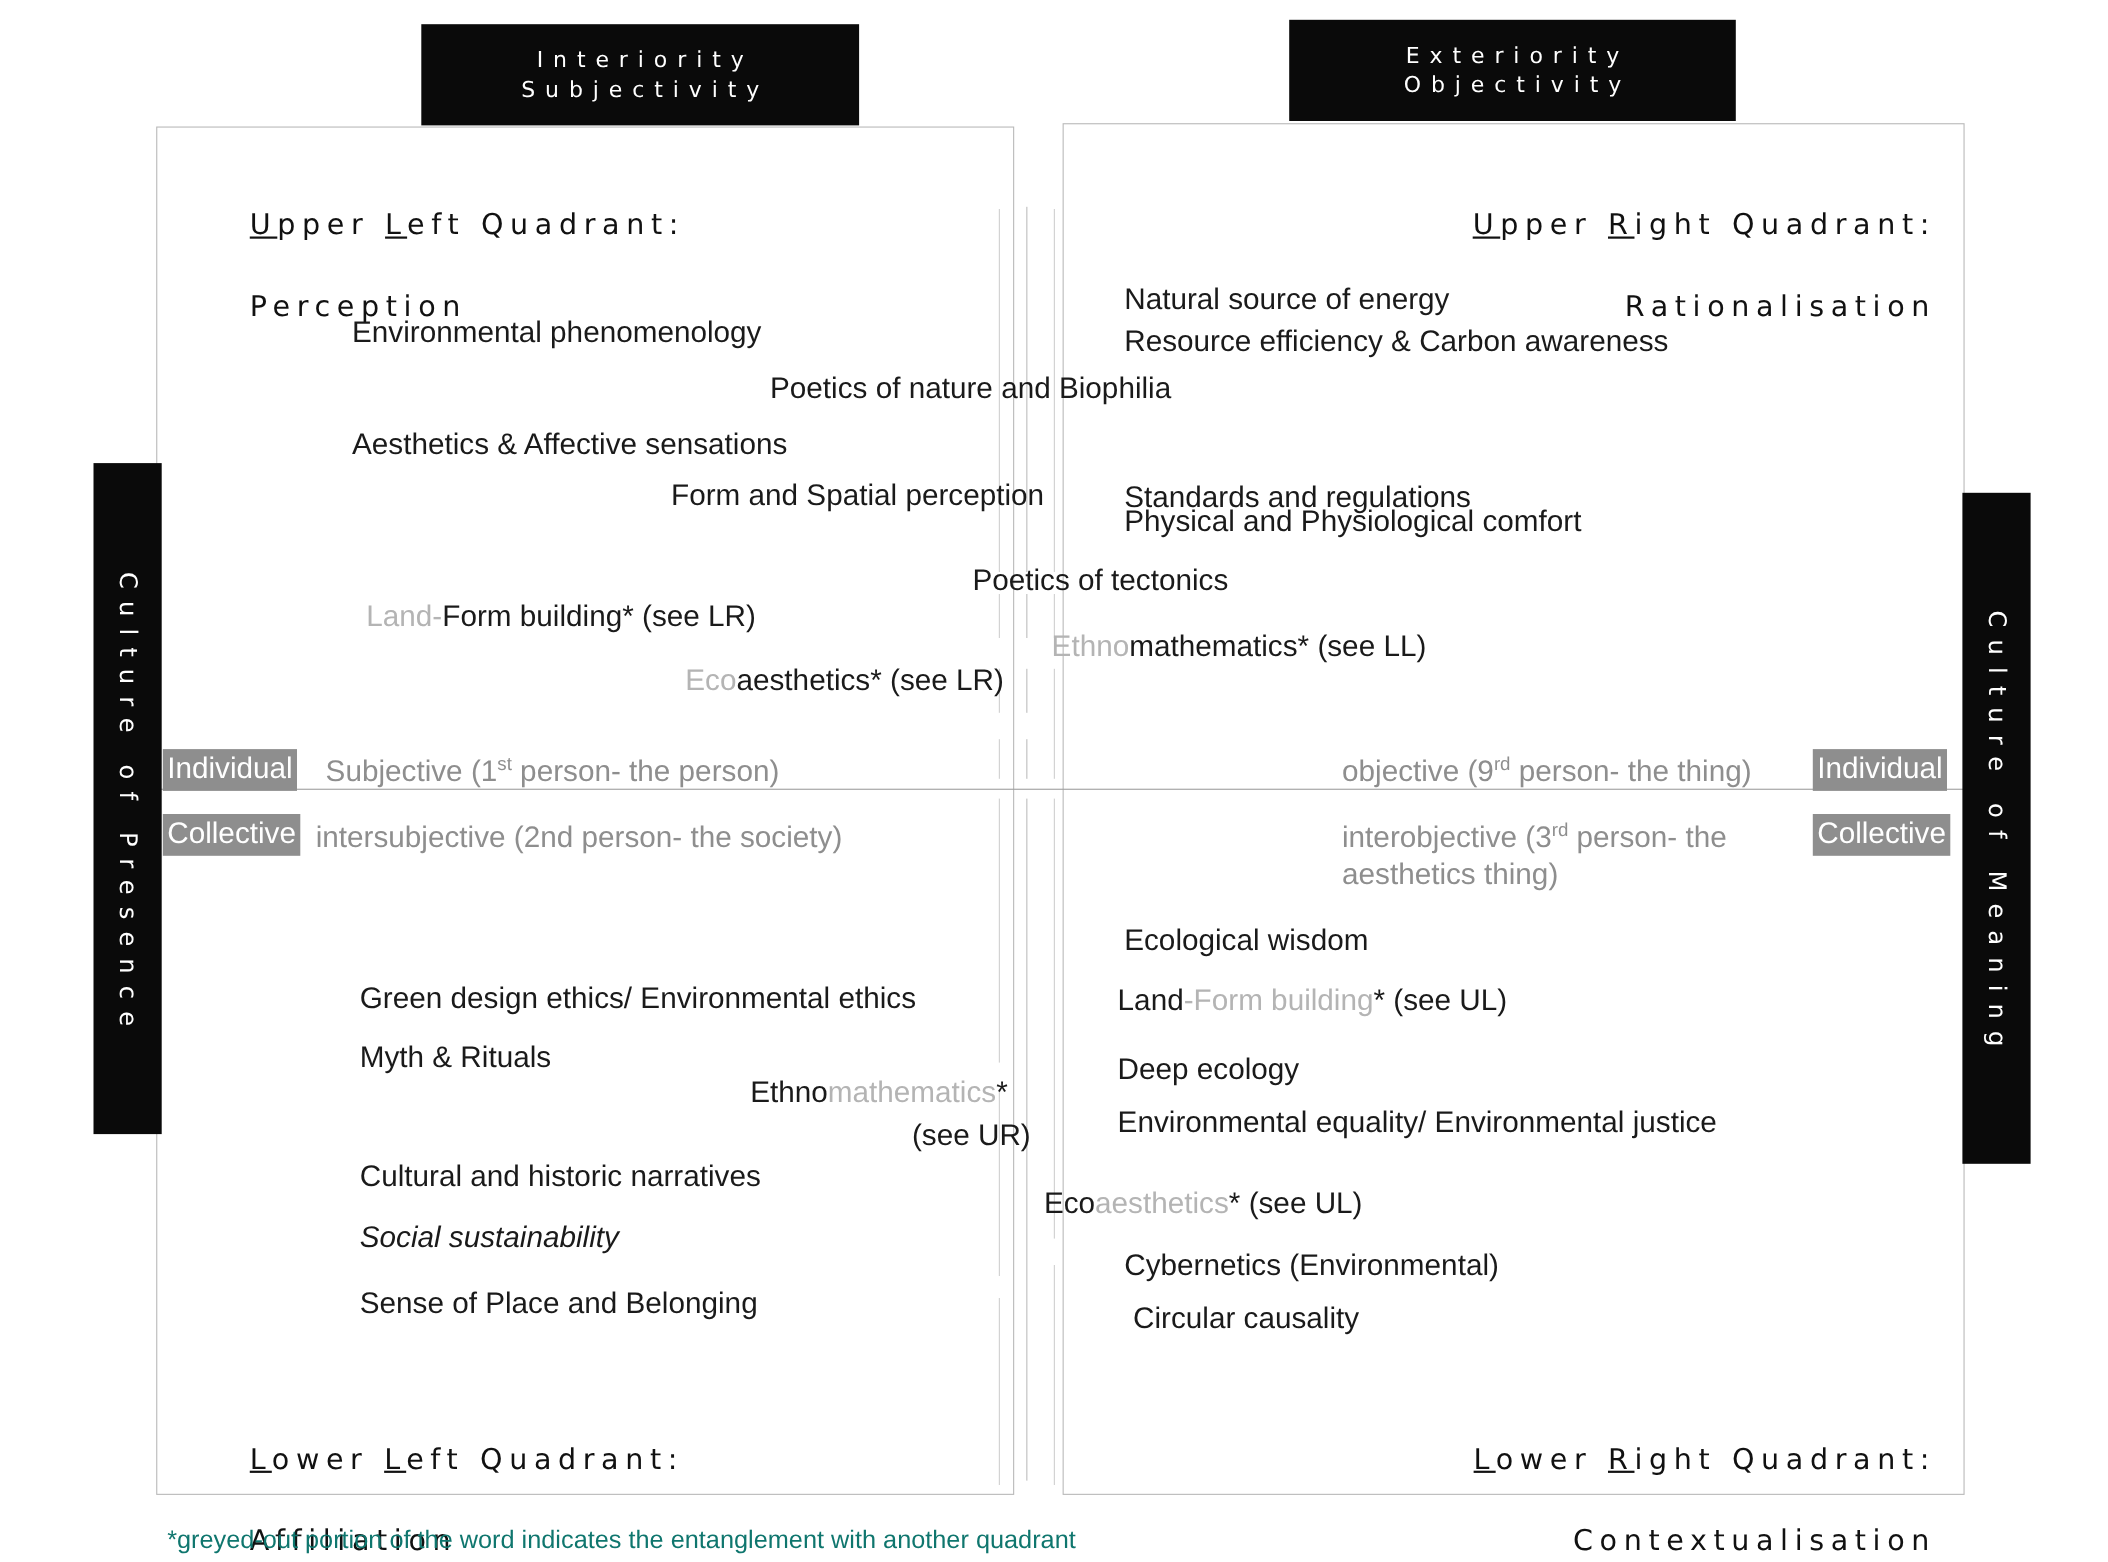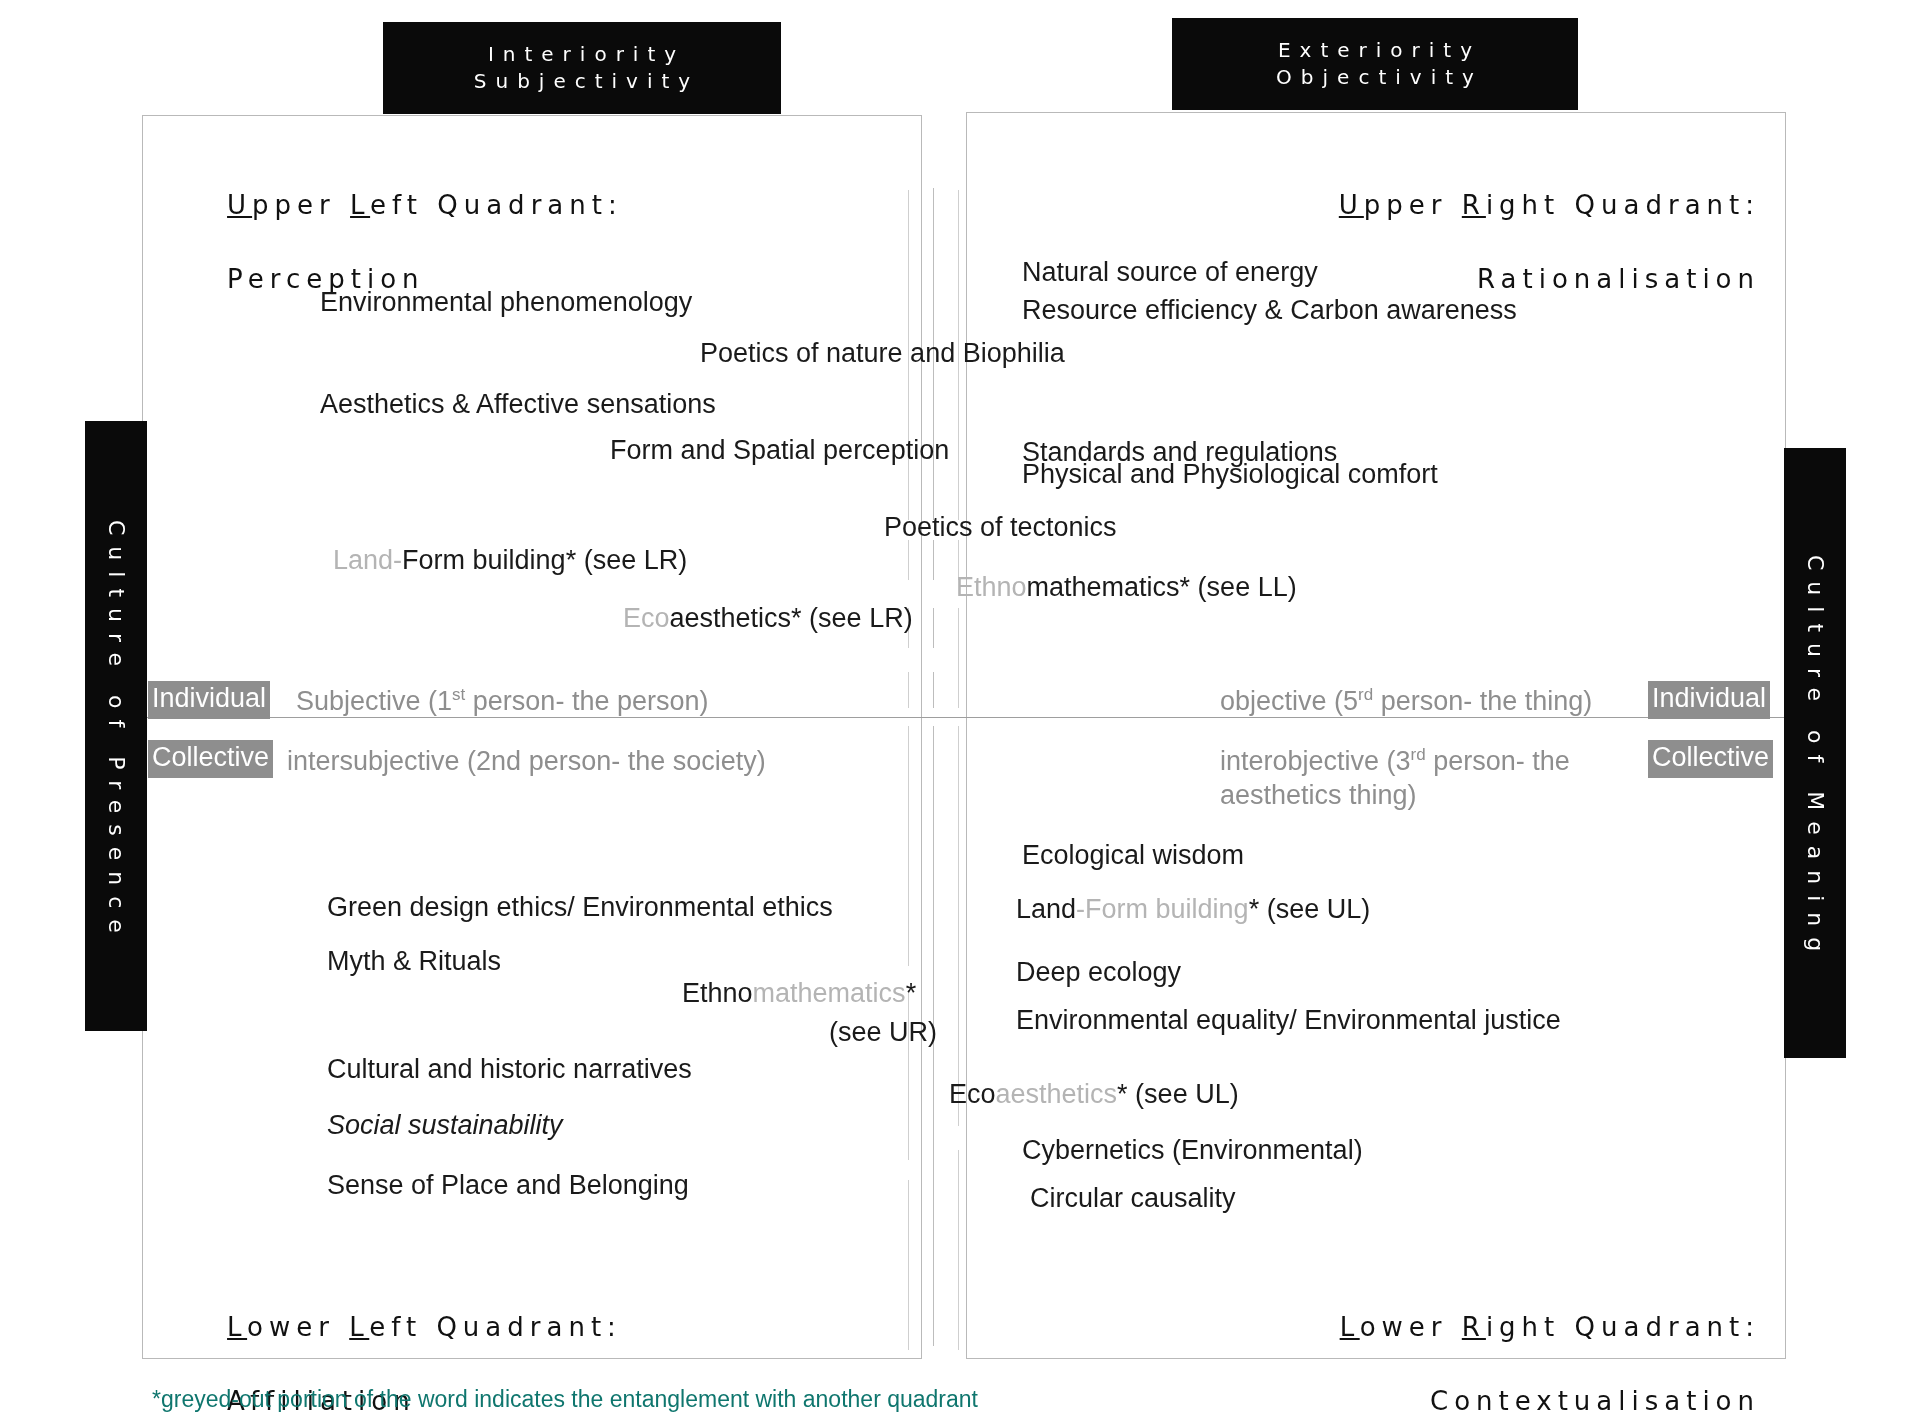--- a/index.html
+++ b/index.html
@@ -157,21 +157,21 @@
   <div class="chip" style="left:148px;top:740px;">Collective</div>
   <div class="chip" style="left:1648px;top:681px;">Individual</div>
   <div class="chip" style="left:1648px;top:740px;">Collective</div>
 
   <div class="axtext" style="left:296px;top:684px;">
     <span>Subjective (1</span><sup>st</sup><span> person- the person)</span>
   </div>
   <div class="axtext" style="left:287px;top:744px;">intersubjective (2nd person- the society)</div>
 
   <div class="axtext" style="left:1220px;top:684px;">
-    <span>objective (5</span><sup>rd</sup><span> person- the thing)</span>
+    <span>objective (9</span><sup>rd</sup><span> person- the thing)</span>
   </div>
   <div class="axtext" style="left:1220px;top:744px;">
     <span>interobjective (3</span><sup>rd</sup><span> person- the</span>
   </div>
   <div class="axtext" style="left:1220px;top:778px;">aesthetics thing)</div>
 
   <div class="t" style="left:327px;top:890px;">Green design ethics/ Environmental ethics</div>
   <div class="t" style="left:327px;top:944px;">Myth &amp; Rituals</div>
   <div class="t" style="left:682px;top:976px;">
     <span class="bk">Ethno</span><span class="gy">mathematics</span><span class="bk">*</span>

